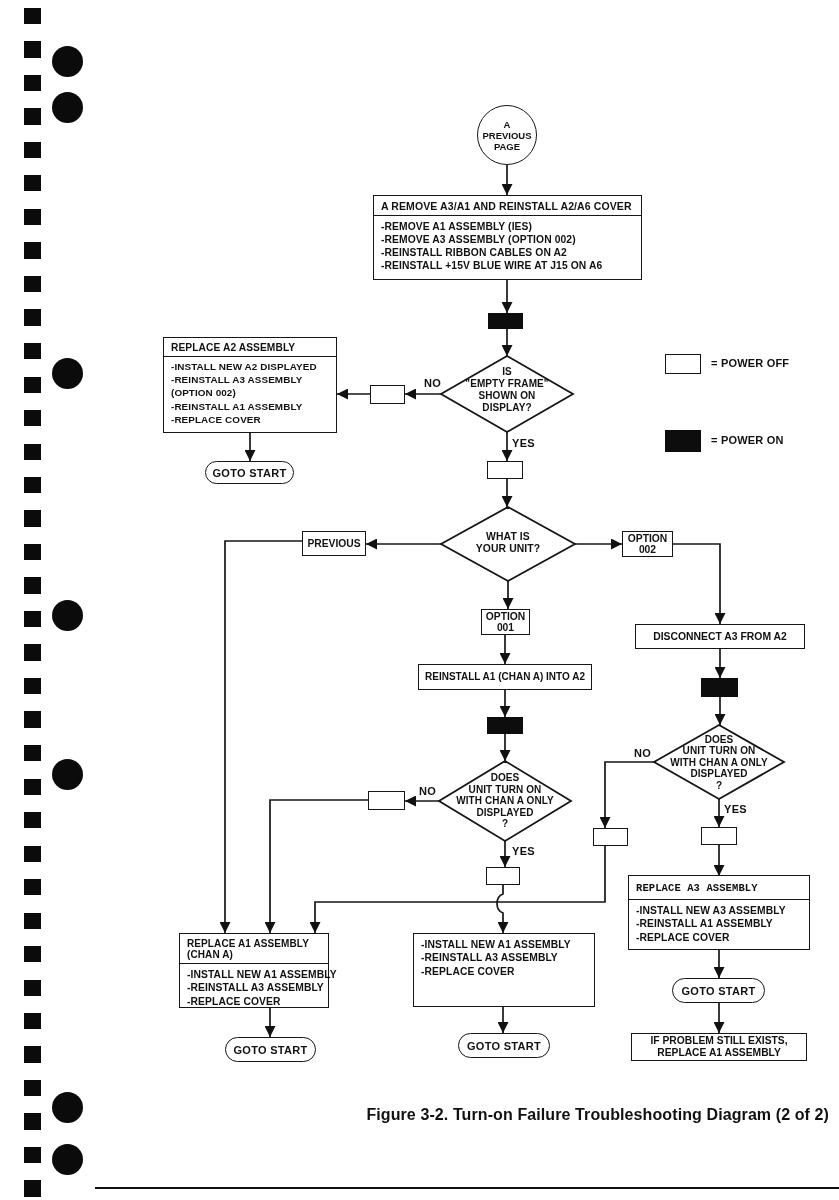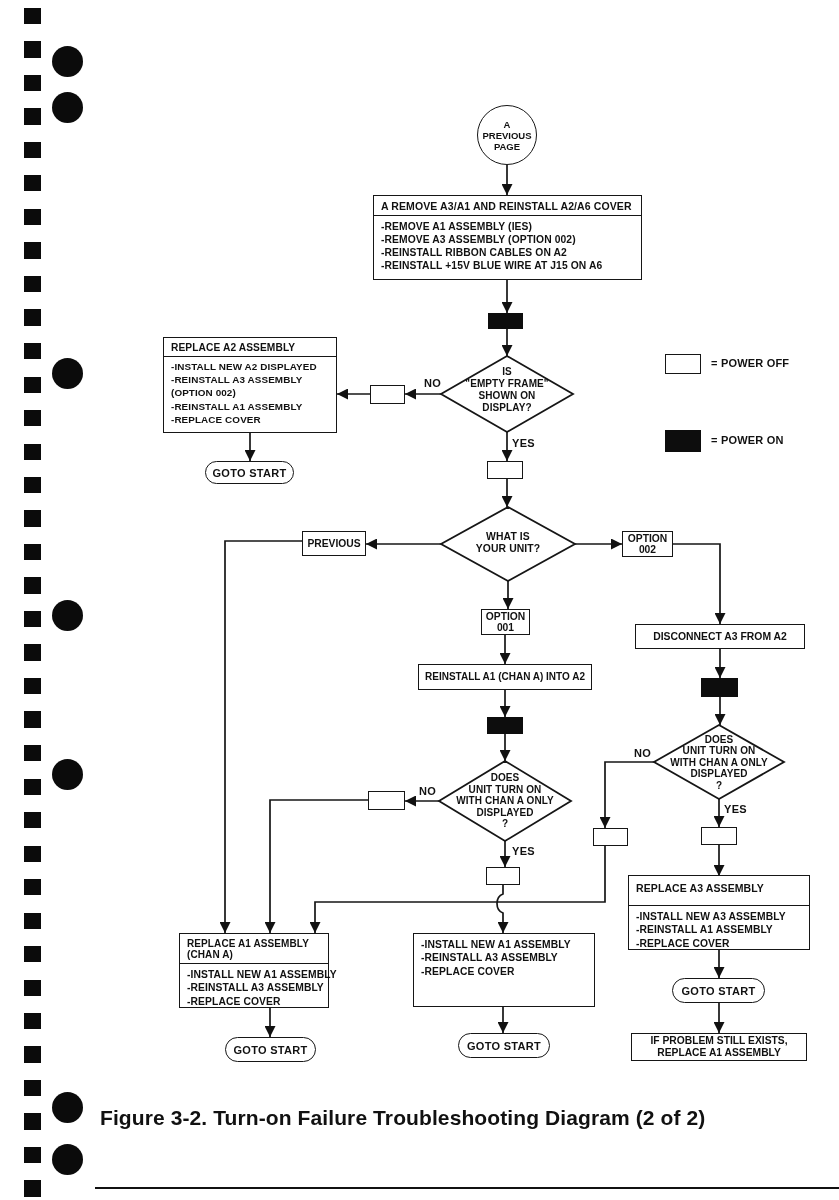--- a/index.html
+++ b/index.html
@@ -18,22 +18,22 @@
   .pbox .bd div{white-space:nowrap;}
   .simplebox{display:flex;align-items:center;justify-content:center;font-size:10.3px;font-weight:700;text-align:center;line-height:11.5px;}
   .oval{border-radius:13px;display:flex;align-items:center;justify-content:center;font-size:11px;font-weight:700;letter-spacing:.3px;}
   .blackbar{position:absolute;z-index:2;background:#0d0d0d;}
   .whiterect{position:absolute;z-index:2;background:#fff;border:1.7px solid #161616;box-sizing:border-box;}
   .dtext{position:absolute;z-index:3;text-align:center;font-size:10px;font-weight:700;line-height:12px;white-space:pre-line;letter-spacing:.1px;}
   .flabel{position:absolute;z-index:3;font-size:11px;font-weight:700;letter-spacing:.3px;}
   #start-circle{border-radius:50%;display:flex;align-items:center;justify-content:center;
      text-align:center;font-size:9.5px;font-weight:700;line-height:11px;white-space:pre-line;}
   .legend-label{position:absolute;z-index:3;font-size:11px;font-weight:700;letter-spacing:.2px;}
-  #caption{position:absolute;left:100px;right:10px;top:1106px;z-index:3;text-align:left;
-     font-size:21px;font-weight:700;letter-spacing:.1px;}
+  #caption{position:absolute;left:100px;right:10px;top:1106px;z-index:3;text-align:right;
+     font-size:16px;font-weight:700;letter-spacing:.1px;}
   #bottom-rule{position:absolute;left:95px;top:1187px;width:744px;height:2px;background:#111;z-index:2;}
   .pre{white-space:pre-line;}
 </style>
 </head>
 <body>
 
 <div id="page">
 
   <div id="binder-squares"></div>
   <div class="binder-circle" style="top:46px"></div>
@@ -159,21 +159,21 @@
 UNIT TURN ON
 WITH CHAN A ONLY
 DISPLAYED
 ?</div>
   <div class="flabel" style="left:634px;top:747px;">NO</div>
   <div class="flabel" style="left:724px;top:803px;">YES</div>
   <div class="whiterect" style="left:593px;top:828px;width:35px;height:18px;"></div>
   <div class="whiterect" style="left:701px;top:827px;width:36px;height:18px;"></div>
 
   <div class="node pbox" style="left:628px;top:875px;width:182px;height:75px;">
-    <div class="hd" style="padding-top:6px;padding-bottom:11px;">REPLACE A3 ASSEMBLY</div>
+    <div class="hd" style="padding-top:6px;padding-bottom:5px;font-family:Liberation Mono, monospace;">REPLACE A3 ASSEMBLY</div>
     <div class="bd" style="line-height:13.3px;padding-top:4px;">
       <div>-INSTALL NEW A3 ASSEMBLY</div>
       <div>-REINSTALL A1 ASSEMBLY</div>
       <div>-REPLACE COVER</div>
     </div>
   </div>
   <div class="node oval" style="left:672px;top:978px;width:93px;height:25px;">GOTO START</div>
   <div class="node simplebox pre" style="left:631px;top:1033px;width:176px;height:28px;font-size:10.3px;line-height:12.5px;">IF PROBLEM STILL EXISTS,
 REPLACE A1 ASSEMBLY</div>
 

